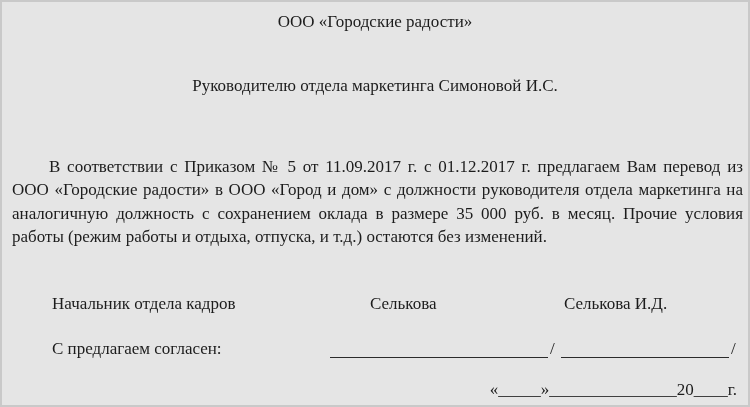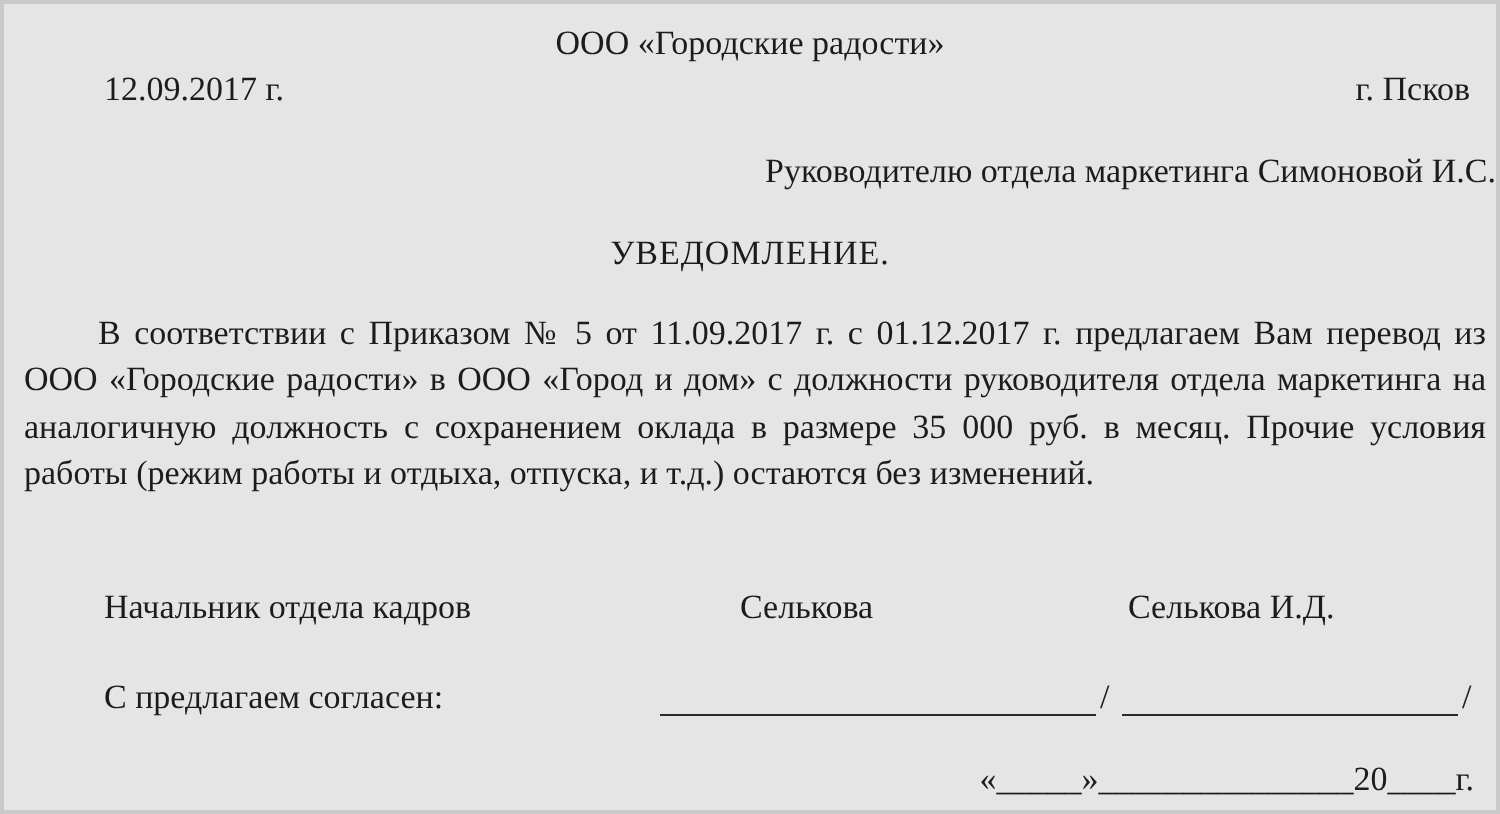--- a/index.html
+++ b/index.html
@@ -32,21 +32,21 @@
     left: 50px;
     right: 13px;
     display: flex;
     justify-content: space-between;
   }
   .addressee {
     position: absolute;
     top: 74px;
     left: 0;
     width: 100%;
-    text-align: right;
+    text-align: center;
   }
   .doc-title {
     position: absolute;
     top: 115px;
     left: 0;
     width: 100%;
     text-align: center;
     letter-spacing: 0.5px;
   }
   .body-text {
@@ -85,28 +85,23 @@
     text-align: left;
   }
 </style>
 </head>
 <body>
 
 <div class="page">
 
   <div class="company">ООО «Городские радости»</div>
 
-  <div class="meta-row">
-    <span class="doc-date">12.09.2017 г.</span>
-    <span class="doc-city">г. Псков</span>
-  </div>
 
   <div class="addressee">Руководителю отдела маркетинга Симоновой И.С.</div>
 
-  <div class="doc-title">УВЕДОМЛЕНИЕ.</div>
 
   <p class="body-text">В соответствии с Приказом № 5 от 11.09.2017 г. с 01.12.2017 г. предлагаем Вам перевод из ООО «Городские радости» в ООО «Город и дом»  с должности руководителя отдела маркетинга на аналогичную должность с сохранением оклада в размере 35 000 руб. в месяц. Прочие условия работы (режим работы и отдыха, отпуска, и т.д.) остаются без изменений.</p>
 
   <div class="sig-row">
     <span class="sig-role">Начальник отдела кадров</span>
     <span class="sig-script">Селькова</span>
     <span class="sig-name">Селькова И.Д.</span>
   </div>
 
   <div class="agree-row">

